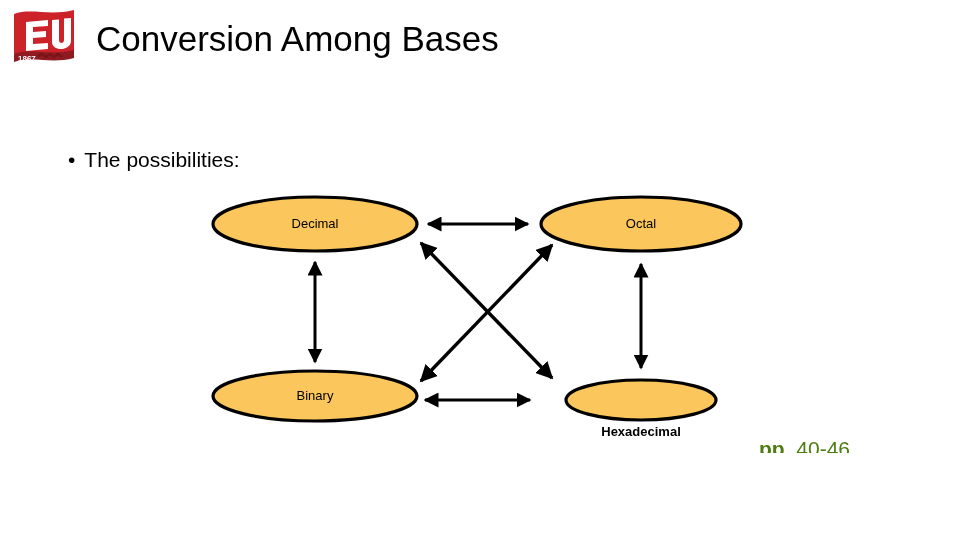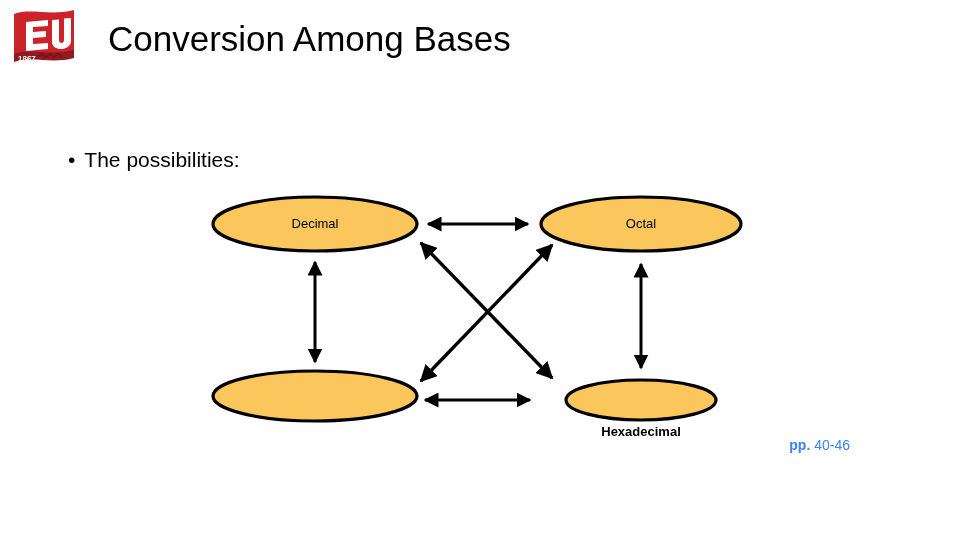--- a/index.html
+++ b/index.html
@@ -32,21 +32,20 @@
     position: absolute;
     left: 96px;
     top: 12px;
     width: 740px;
     height: 54px;
     font-size: 35px;
     line-height: 54px;
     color: #000000;
     white-space: nowrap;
     letter-spacing: 0px;
-    margin-left: 12px;
   }
 
   
   #bullet-row {
     position: absolute;
     left: 68px;
     top: 148px;
     display: flex;
     align-items: baseline;
     gap: 9px;
@@ -78,22 +77,22 @@
   .node-label.reg { font-size: 13px; }
   .node-label.bold { font-size: 13px; font-weight: bold; }
 
   
   #footer {
     position: absolute;
     left: 700px;
     top: 437px;
     width: 150px;
     text-align: right;
-    font-size: 14px;
-    color: #3b82f6;
+    font-size: 21px;
+    color: #4d7c0f;
     white-space: nowrap;
   }
   #footer .pp { font-weight: bold; }
 </style>
 </head>
 <body>
 
 <div id="slide">
 
   <div id="logo">
@@ -142,20 +141,21 @@
 
     <line x1="641" y1="264" x2="641" y2="368" stroke="#000000" stroke-width="3" marker-start="url(#arrow-start)" marker-end="url(#arrow-end)"></line>
 
     <line x1="421" y1="243" x2="552" y2="378" stroke="#000000" stroke-width="3.4" marker-start="url(#arrow-start)" marker-end="url(#arrow-end)"></line>
 
     <line x1="421" y1="381" x2="552" y2="245" stroke="#000000" stroke-width="3.4" marker-start="url(#arrow-start)" marker-end="url(#arrow-end)"></line>
   </svg>
 
   <div class="node-label reg" style="left:541px; top:216px; width:200px;">Octal</div>
   <div class="node-label reg" style="left:215px; top:216px; width:200px;">Decimal</div>
+  <div class="node-label reg" style="left:215px; top:388px; width:200px;">Binary</div>
   <div class="node-label bold" style="left:566px; top:392px; width:150px;margin-top:32px;">Hexadecimal</div>
 
   <div id="footer">
     <span class="pp">pp.</span>
     <span>40-46</span>
   </div>
 
 </div>
 
 </body></html>

